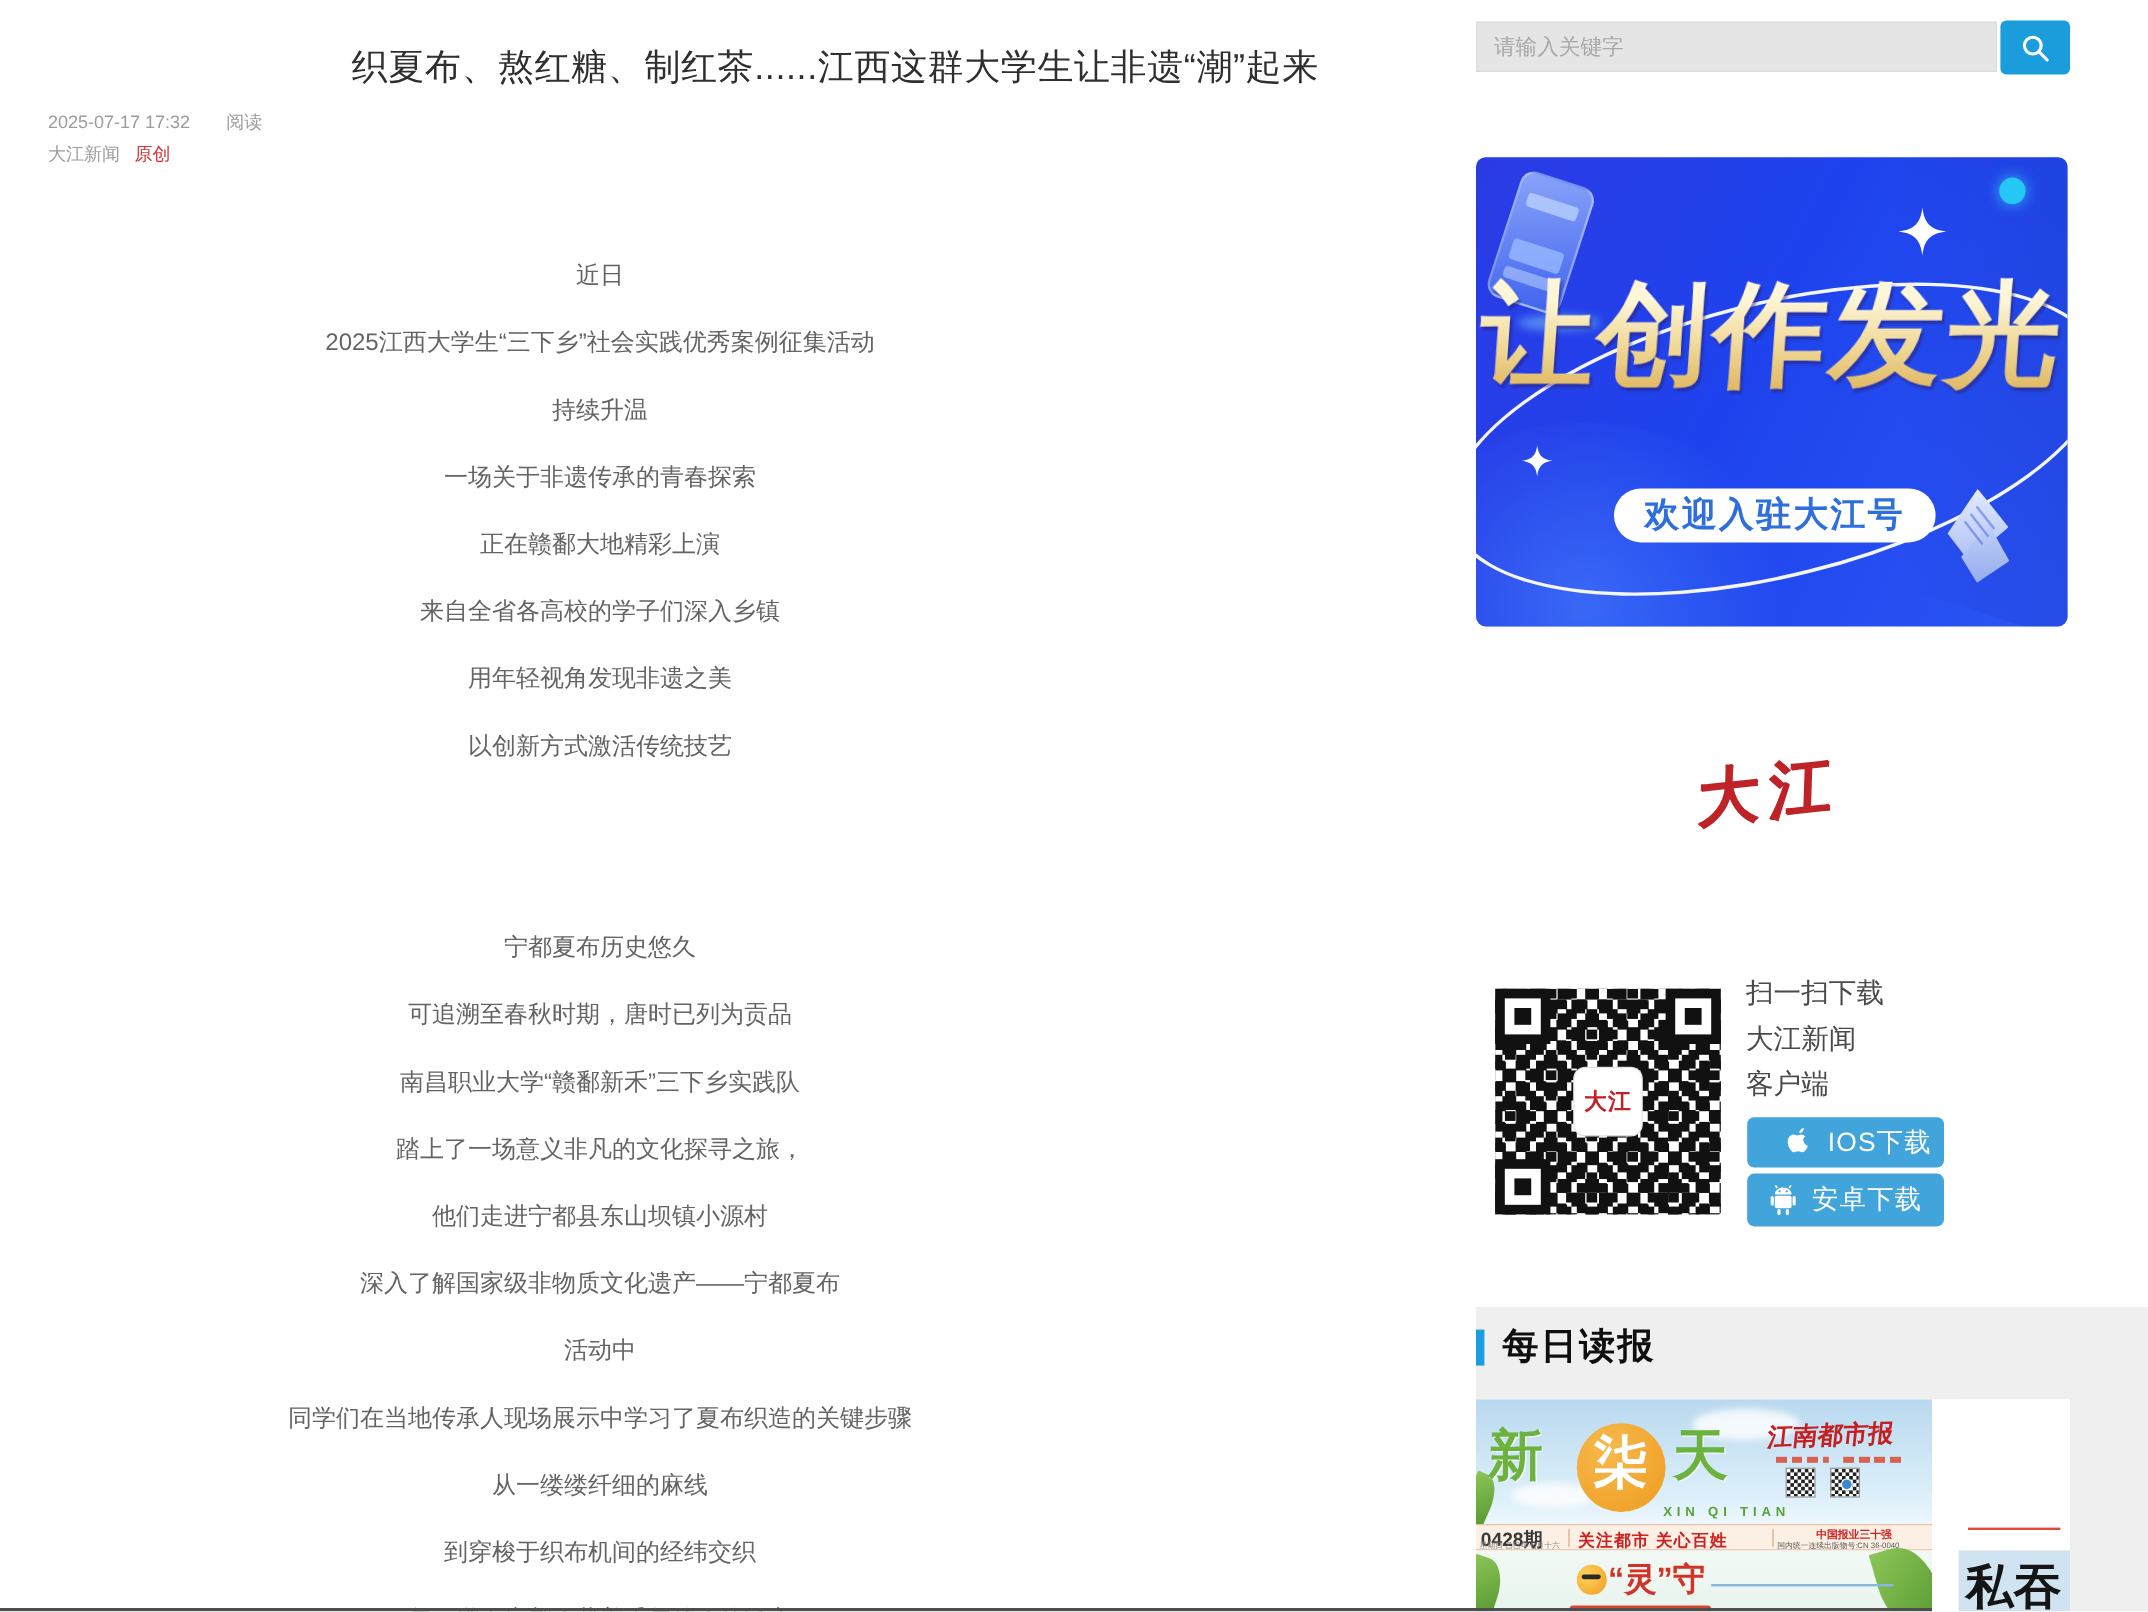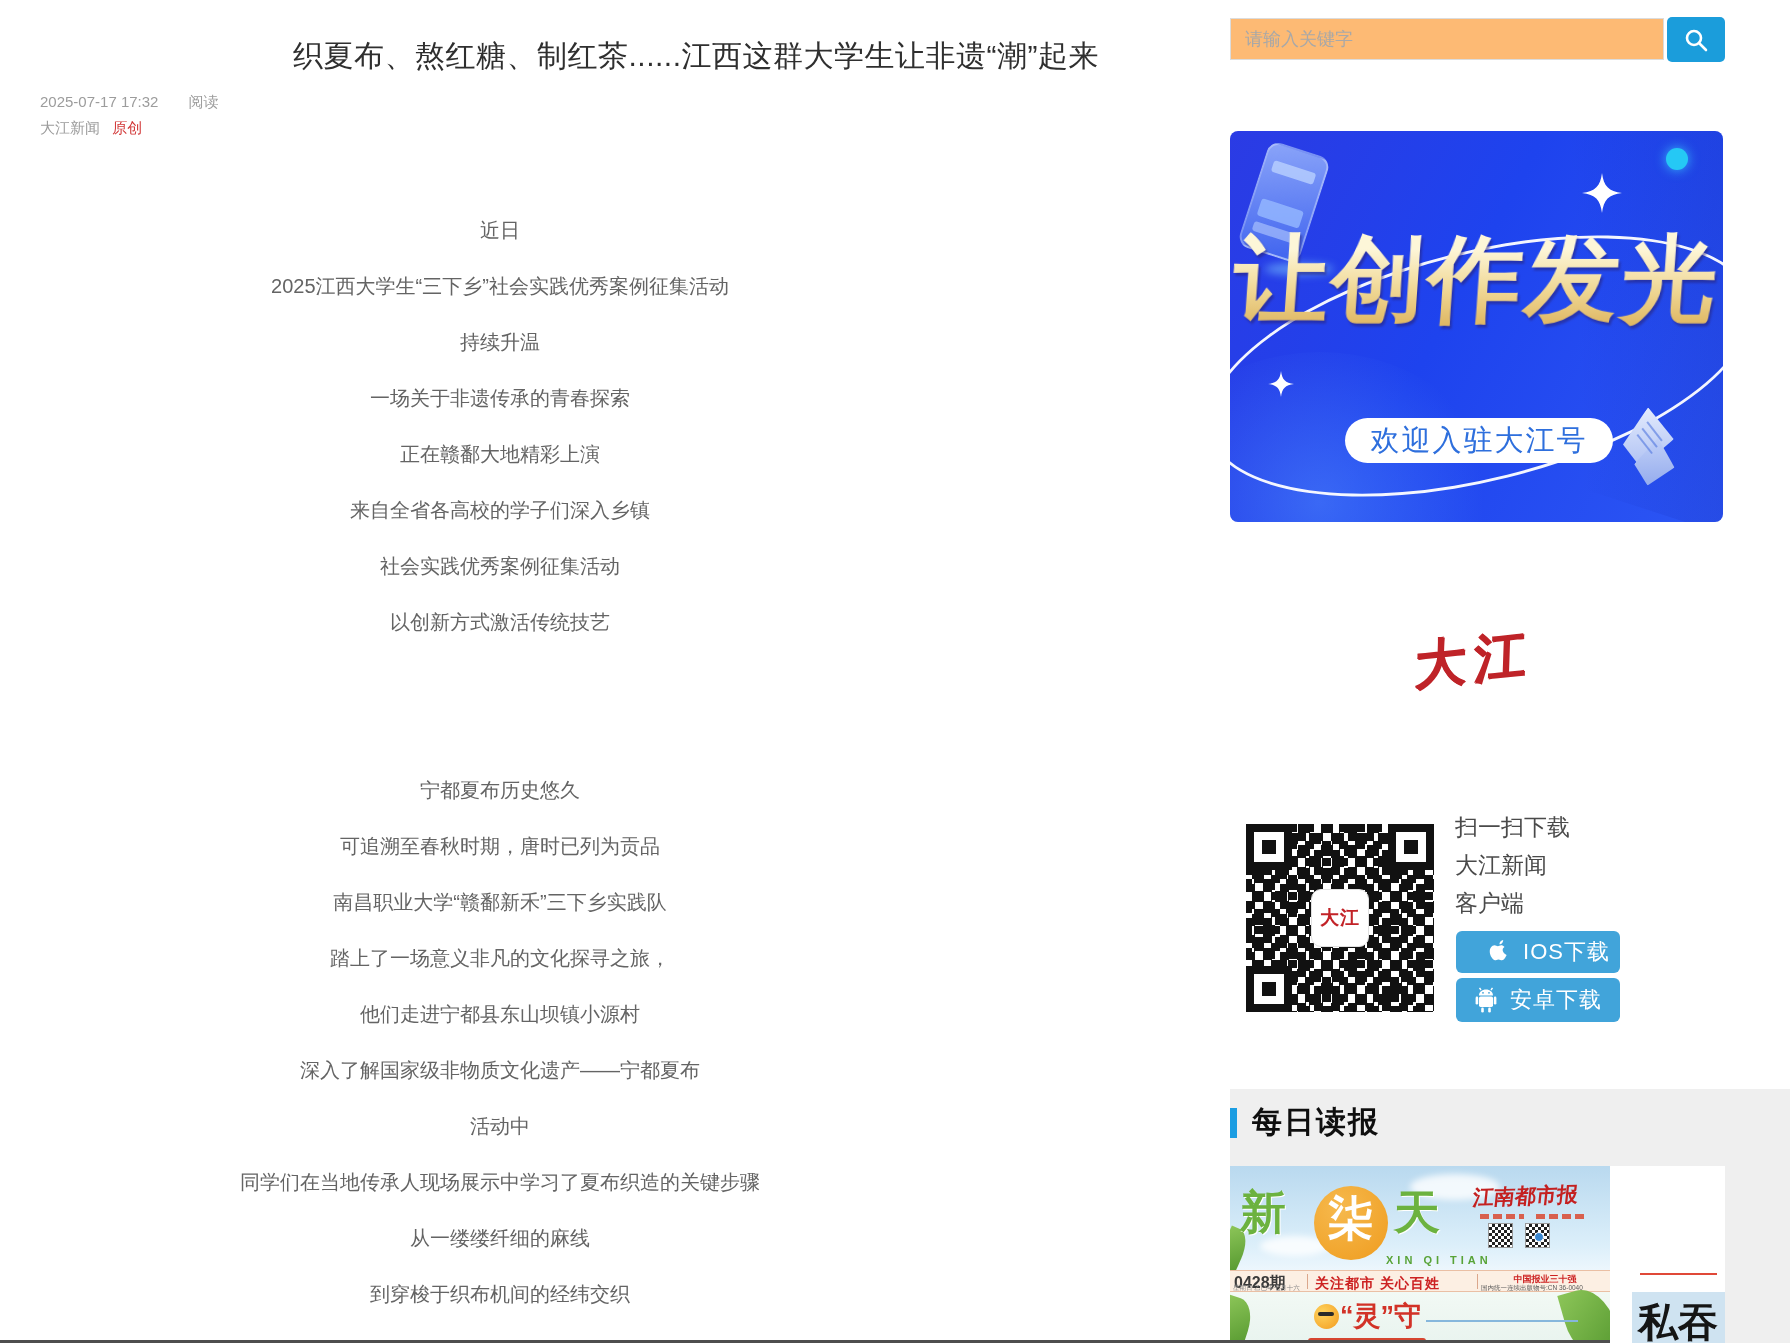--- a/index.html
+++ b/index.html
@@ -9,21 +9,21 @@
 
   
   .title { position:absolute; left:39px; top:36px; width:1060px; font-size:30px; font-weight:500; color:#2f2f2f; letter-spacing:.5px;text-align:right; }
   .meta1 { position:absolute; left:40px; top:93px; font-size:15px; color:#9c9c9c; }
   .meta2 { position:absolute; left:40px; top:119px; font-size:15px; color:#9c9c9c; }
   .origin { color:#d13434; margin-left:8px; }
   .bodylines { position:absolute; left:0; top:202px; width:1000px; text-align:center; }
   .bodyline { height:56px; line-height:56px; font-size:20px; color:#646464; white-space:nowrap; }
 
   
-  .search-input { position:absolute; left:1230px; top:18px; width:434px; height:42px; border:1px solid #dcdcdc; background:#fdba74; font-size:18px; color:#333; padding:0 14px; outline:none; }
+  .search-input { position:absolute; left:1230px; top:18px; width:434px; height:42px; border:1px solid #dcdcdc; background:#e5e5e5; font-size:18px; color:#333; padding:0 14px; outline:none; }
   .search-input::placeholder { color:#a8a8a8; }
   .search-btn { position:absolute; left:1667px; top:17px; width:58px; height:45px; background:#1b9ddb; border:none; border-radius:5px; cursor:pointer; display:flex; align-items:center; justify-content:center; }
 
   
   .banner { position:absolute; left:1230px; top:131px; width:493px; height:391px; border-radius:8px; overflow:hidden; cursor:pointer;
     background:linear-gradient(118deg,#2b3be4 0%,#1e43ee 45%,#2c56f4 100%); }
   .banner .shade { position:absolute; right:-80px; top:-60px; width:360px; height:420px; background:linear-gradient(250deg,rgba(10,25,160,.35),rgba(10,25,160,0) 60%); transform:rotate(18deg); }
   .banner .blob { position:absolute; left:-90px; bottom:-130px; width:360px; height:300px; border-radius:50%; background:radial-gradient(circle,rgba(90,150,255,.45),rgba(90,150,255,0) 70%); }
   .ellipse { position:absolute; left:-30px; top:120px; width:560px; height:230px; border:3px solid rgba(255,255,255,.95); border-radius:50%; transform:rotate(-14deg); }
   .phone { position:absolute; left:22px; top:16px; width:64px; height:110px; border-radius:12px; transform:rotate(18deg);
@@ -34,21 +34,21 @@
   .sparkle { position:absolute; fill:#fff; }
   .cyan-dot { position:absolute; left:436px; top:17px; width:22px; height:22px; border-radius:50%; background:#25c8f5; box-shadow:0 0 12px rgba(60,210,255,.8); }
   .banner-headline { position:absolute; left:0; top:98px; width:100%; text-align:center; font-family:"DejaVu Serif","Liberation Serif",serif; font-weight:700; font-size:95px; line-height:1.05; letter-spacing:2px; transform:skewX(-4deg);
     background:linear-gradient(180deg,#fdf6d8 20%,#f0d896 60%,#ddb45e 100%); -webkit-background-clip:text; background-clip:text; color:transparent; filter:drop-shadow(2px 3px 1px rgba(40,30,110,.5)); white-space:nowrap; }
   .plane { position:absolute; left:388px; top:282px; width:70px; height:70px; transform:rotate(38deg); }
   .plane i { position:absolute; background:#c9d6f7; }
   .plane .p1 { left:6px; top:6px; width:40px; height:52px; clip-path:polygon(0 0,100% 18%,78% 100%,8% 86%); background:linear-gradient(140deg,#e3ebfd,#aabdf2); }
   .plane .p2 { left:30px; top:24px; width:34px; height:44px; clip-path:polygon(8% 0,100% 30%,70% 100%,0 80%); background:linear-gradient(140deg,#c3d2f8,#8fa7ec); }
   .plane .ln { position:absolute; left:14px; width:24px; height:2px; background:rgba(70,110,220,.55); transform:rotate(14deg);}
   .plane .l1{top:20px;} .plane .l2{top:28px;} .plane .l3{top:36px;}
-  .banner-pill { position:absolute; left:115px; top:287px; width:268px; height:45px; border-radius:23px; background:#fff; color:#2e6fdd; font-size:29px; font-weight:normal; text-align:center; line-height:45px; letter-spacing:2px; cursor:pointer; white-space:nowrap; }
+  .banner-pill { position:absolute; left:115px; top:276px; width:268px; height:45px; border-radius:23px; background:#fff; color:#2e6fdd; font-size:29px; font-weight:bold; text-align:center; line-height:45px; letter-spacing:2px; cursor:pointer; white-space:nowrap; }
 
   
   .brand-logo { position:absolute; left:1414px; top:624px; width:140px; height:64px; color:#bf2328; font-size:52px; font-weight:bold; letter-spacing:8px; transform:rotate(-6deg) skewX(-8deg); text-shadow:1px 1px 0 #bf2328; white-space:nowrap; }
 
   
   .qr { position:absolute; left:1240px; top:818px; width:200px; height:200px; background:#fff; }
   .qr-pattern { position:absolute; inset:6px;
     background:
       repeating-conic-gradient(#111 0 25%, transparent 0 50%) 0 0/17px 17px,
       repeating-conic-gradient(#111 0 25%, transparent 0 50%) 6px 9px/23px 23px,
@@ -120,21 +120,21 @@
     <span>大江新闻</span>
     <span class="origin">原创</span>
   </div>
   <div class="bodylines">
       <div class="bodyline">近日</div>
       <div class="bodyline">2025江西大学生“三下乡”社会实践优秀案例征集活动</div>
       <div class="bodyline">持续升温</div>
       <div class="bodyline">一场关于非遗传承的青春探索</div>
       <div class="bodyline">正在赣鄱大地精彩上演</div>
       <div class="bodyline">来自全省各高校的学子们深入乡镇</div>
-      <div class="bodyline">社会实践优秀案例征集活动</div>
+      <div class="bodyline">用年轻视角发现非遗之美</div>
       <div class="bodyline">以创新方式激活传统技艺</div>
       <div class="bodyline">&nbsp;</div>
       <div class="bodyline">&nbsp;</div>
       <div class="bodyline">宁都夏布历史悠久</div>
       <div class="bodyline">可追溯至春秋时期，唐时已列为贡品</div>
       <div class="bodyline">南昌职业大学“赣鄱新禾”三下乡实践队</div>
       <div class="bodyline">踏上了一场意义非凡的文化探寻之旅，</div>
       <div class="bodyline">他们走进宁都县东山坝镇小源村</div>
       <div class="bodyline">深入了解国家级非物质文化遗产——宁都夏布</div>
       <div class="bodyline">活动中</div>

